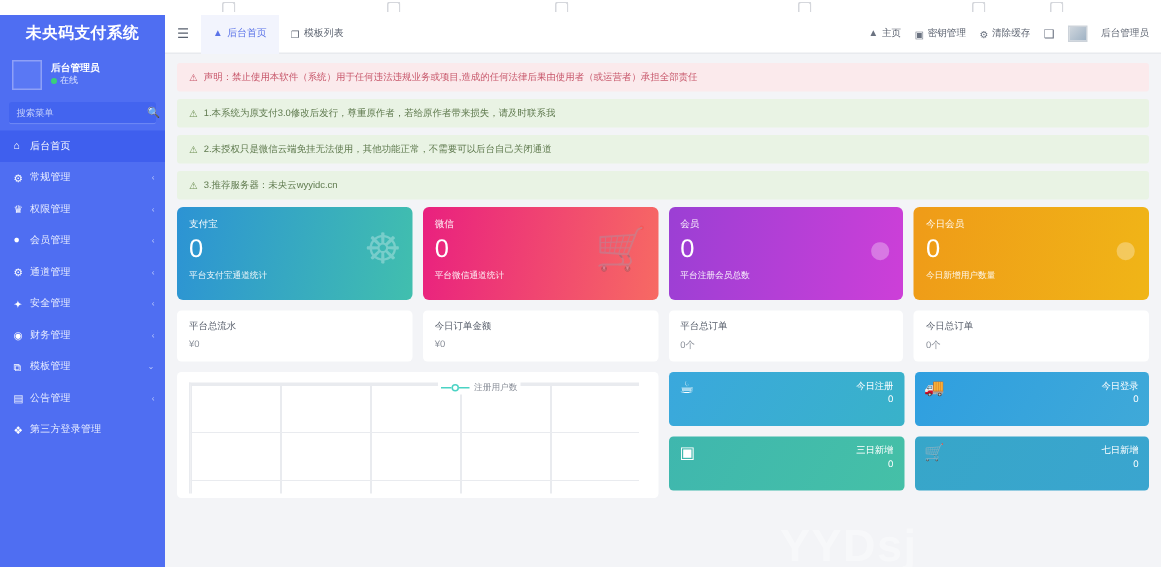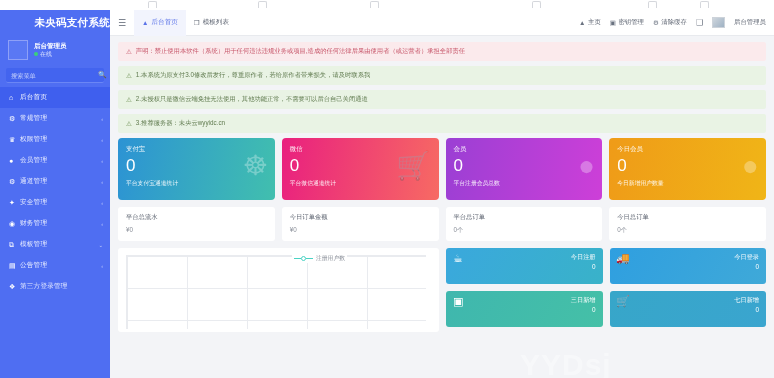--- a/index.html
+++ b/index.html
@@ -30,21 +30,21 @@
   
   #sidebar {
     position: absolute; top: 0; left: 0;
     width: 110px; height: 368px;
     background: #4f6ef2;
     color: #ffffff;
     overflow: hidden;
   }
   #brand {
     height: 25px; line-height: 25px;
-    text-align: right;
+    text-align: center;
     font-size: 10.5px; font-weight: bold;
     letter-spacing: .3px;
     color: #ffffff;
   }
   #user-block {
     display: flex; align-items: center;
     padding: 5px 8px 6px 8px;
     gap: 6px;
   }
   #avatar {

